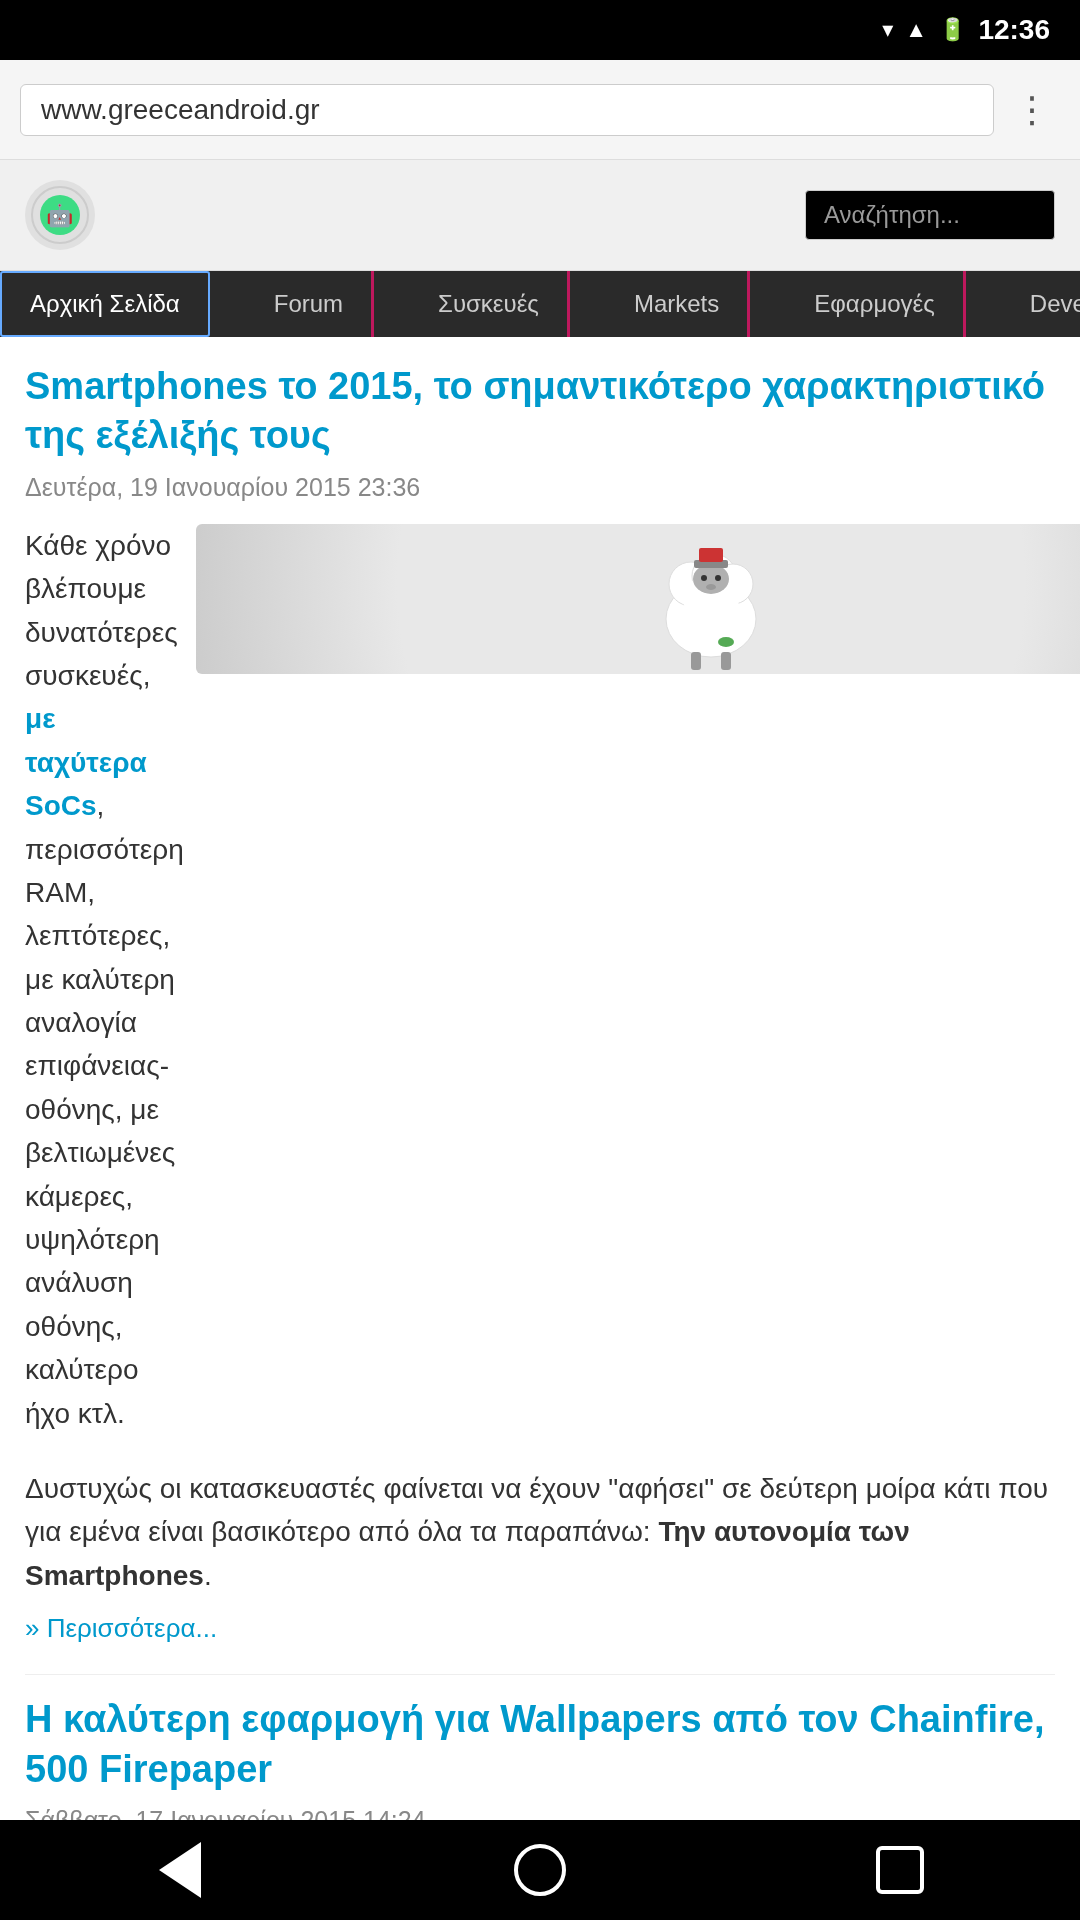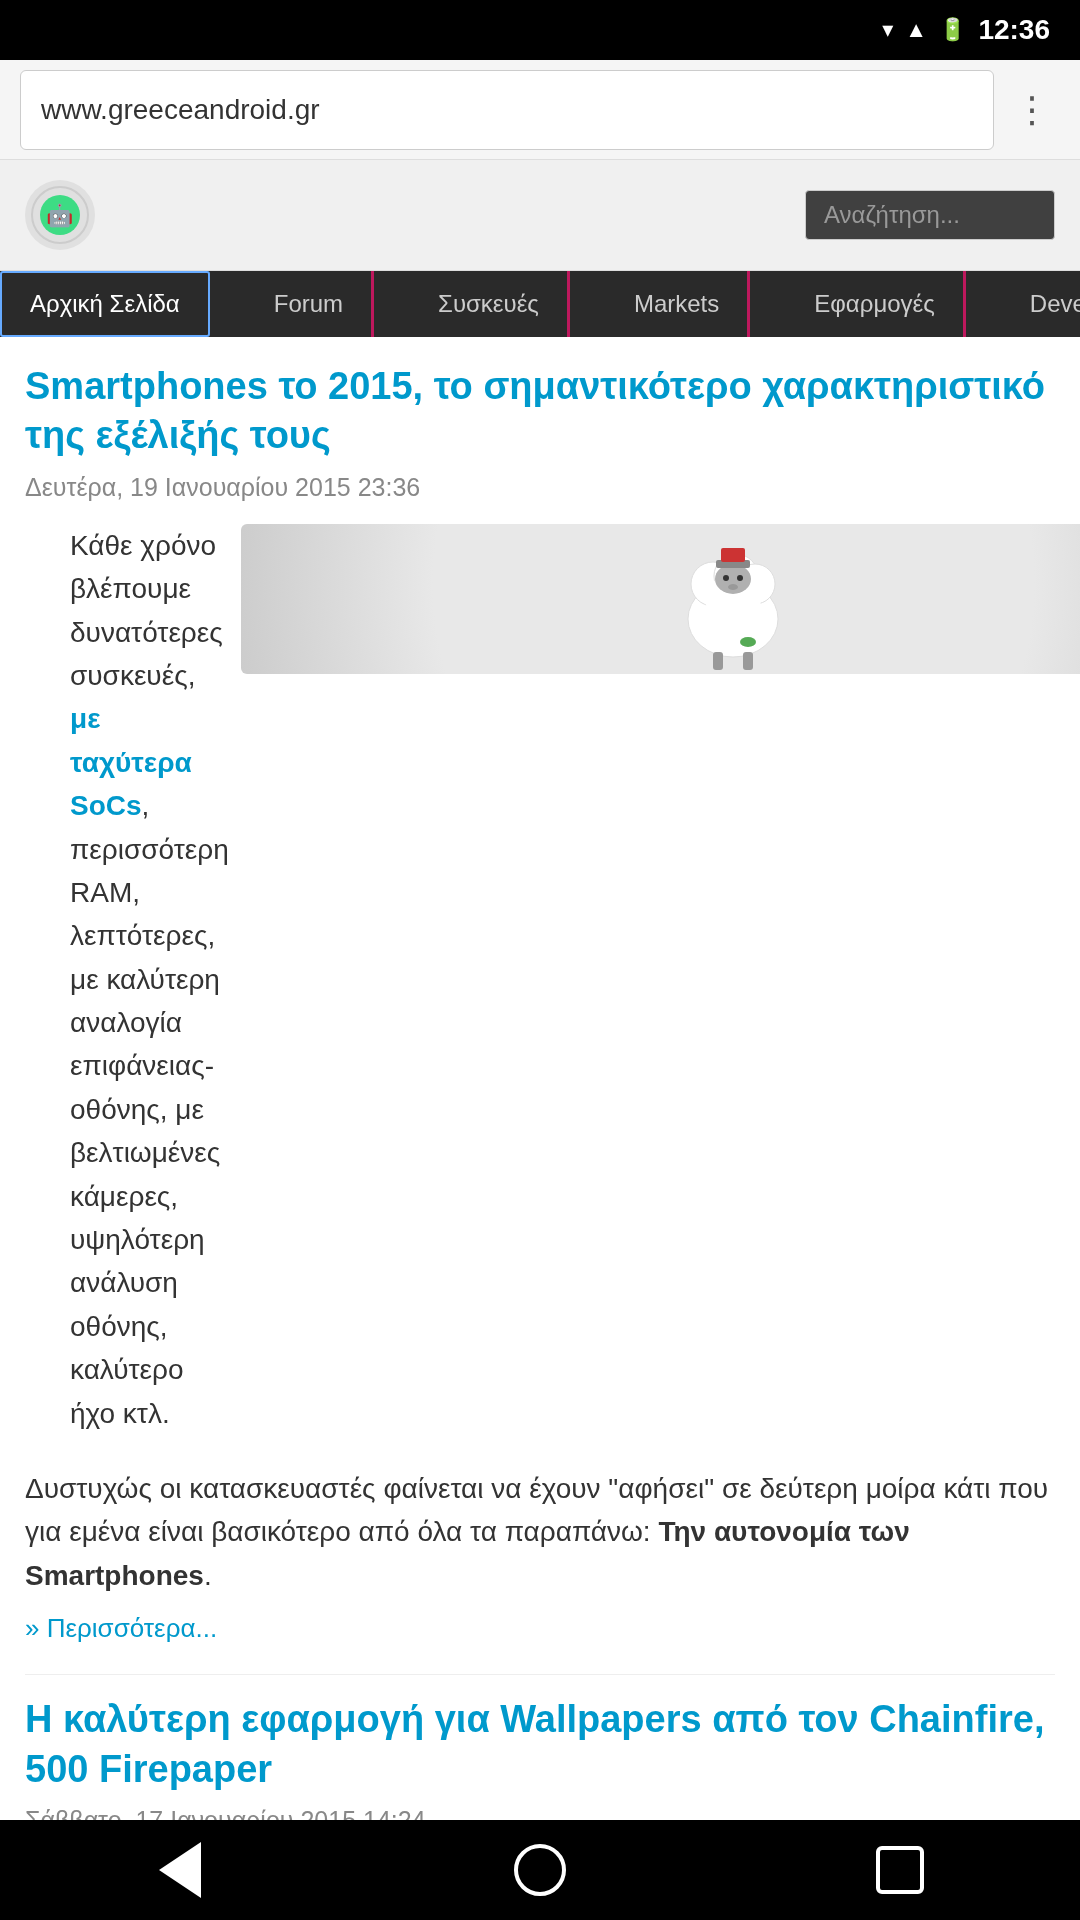--- a/index.html
+++ b/index.html
@@ -44,21 +44,21 @@
       height: 100px;
       background: #f5f5f5;
       border-bottom: 1px solid #ddd;
       display: flex;
       align-items: center;
       padding: 0 20px;
       gap: 10px;
     }
     .address-input {
       flex: 1;
-      height: 80px;
+      height: 52px;
       border: 1px solid #ccc;
       border-radius: 6px;
       background: #fff;
       font-size: 28px;
       padding: 16px 20px;
       color: #333;
       display: flex;
       align-items: center;
     }
     .address-text {
@@ -106,21 +106,21 @@
     }
     .logo-text {
       font-size: 32px;
       font-weight: bold;
       color: #333;
       line-height: 1.2;
     }
     .search-box {
       border: 1px solid #ccc;
       border-radius: 4px;
-      background: #404040;
+      background: #000000;
       padding: 10px 18px;
       font-size: 24px;
       color: #999;
       width: 250px;
     }
 
     
     .nav-bar {
       width: 100%;
       background: #2a2a2a;
@@ -170,21 +170,20 @@
     .article-body {
       font-size: 28px;
       color: #333;
       line-height: 1.55;
       margin-bottom: 16px;
     }
     .article-body-with-image {
       display: flex;
       gap: 12px;
       margin-bottom: 16px;
-      margin-left: 45px;
     }
     .article-text-col {
       flex: 1;
     }
     .article-image {
       width: 160px;
       height: 160px;
       flex-shrink: 0;
       border-radius: 6px;
       overflow: hidden;

